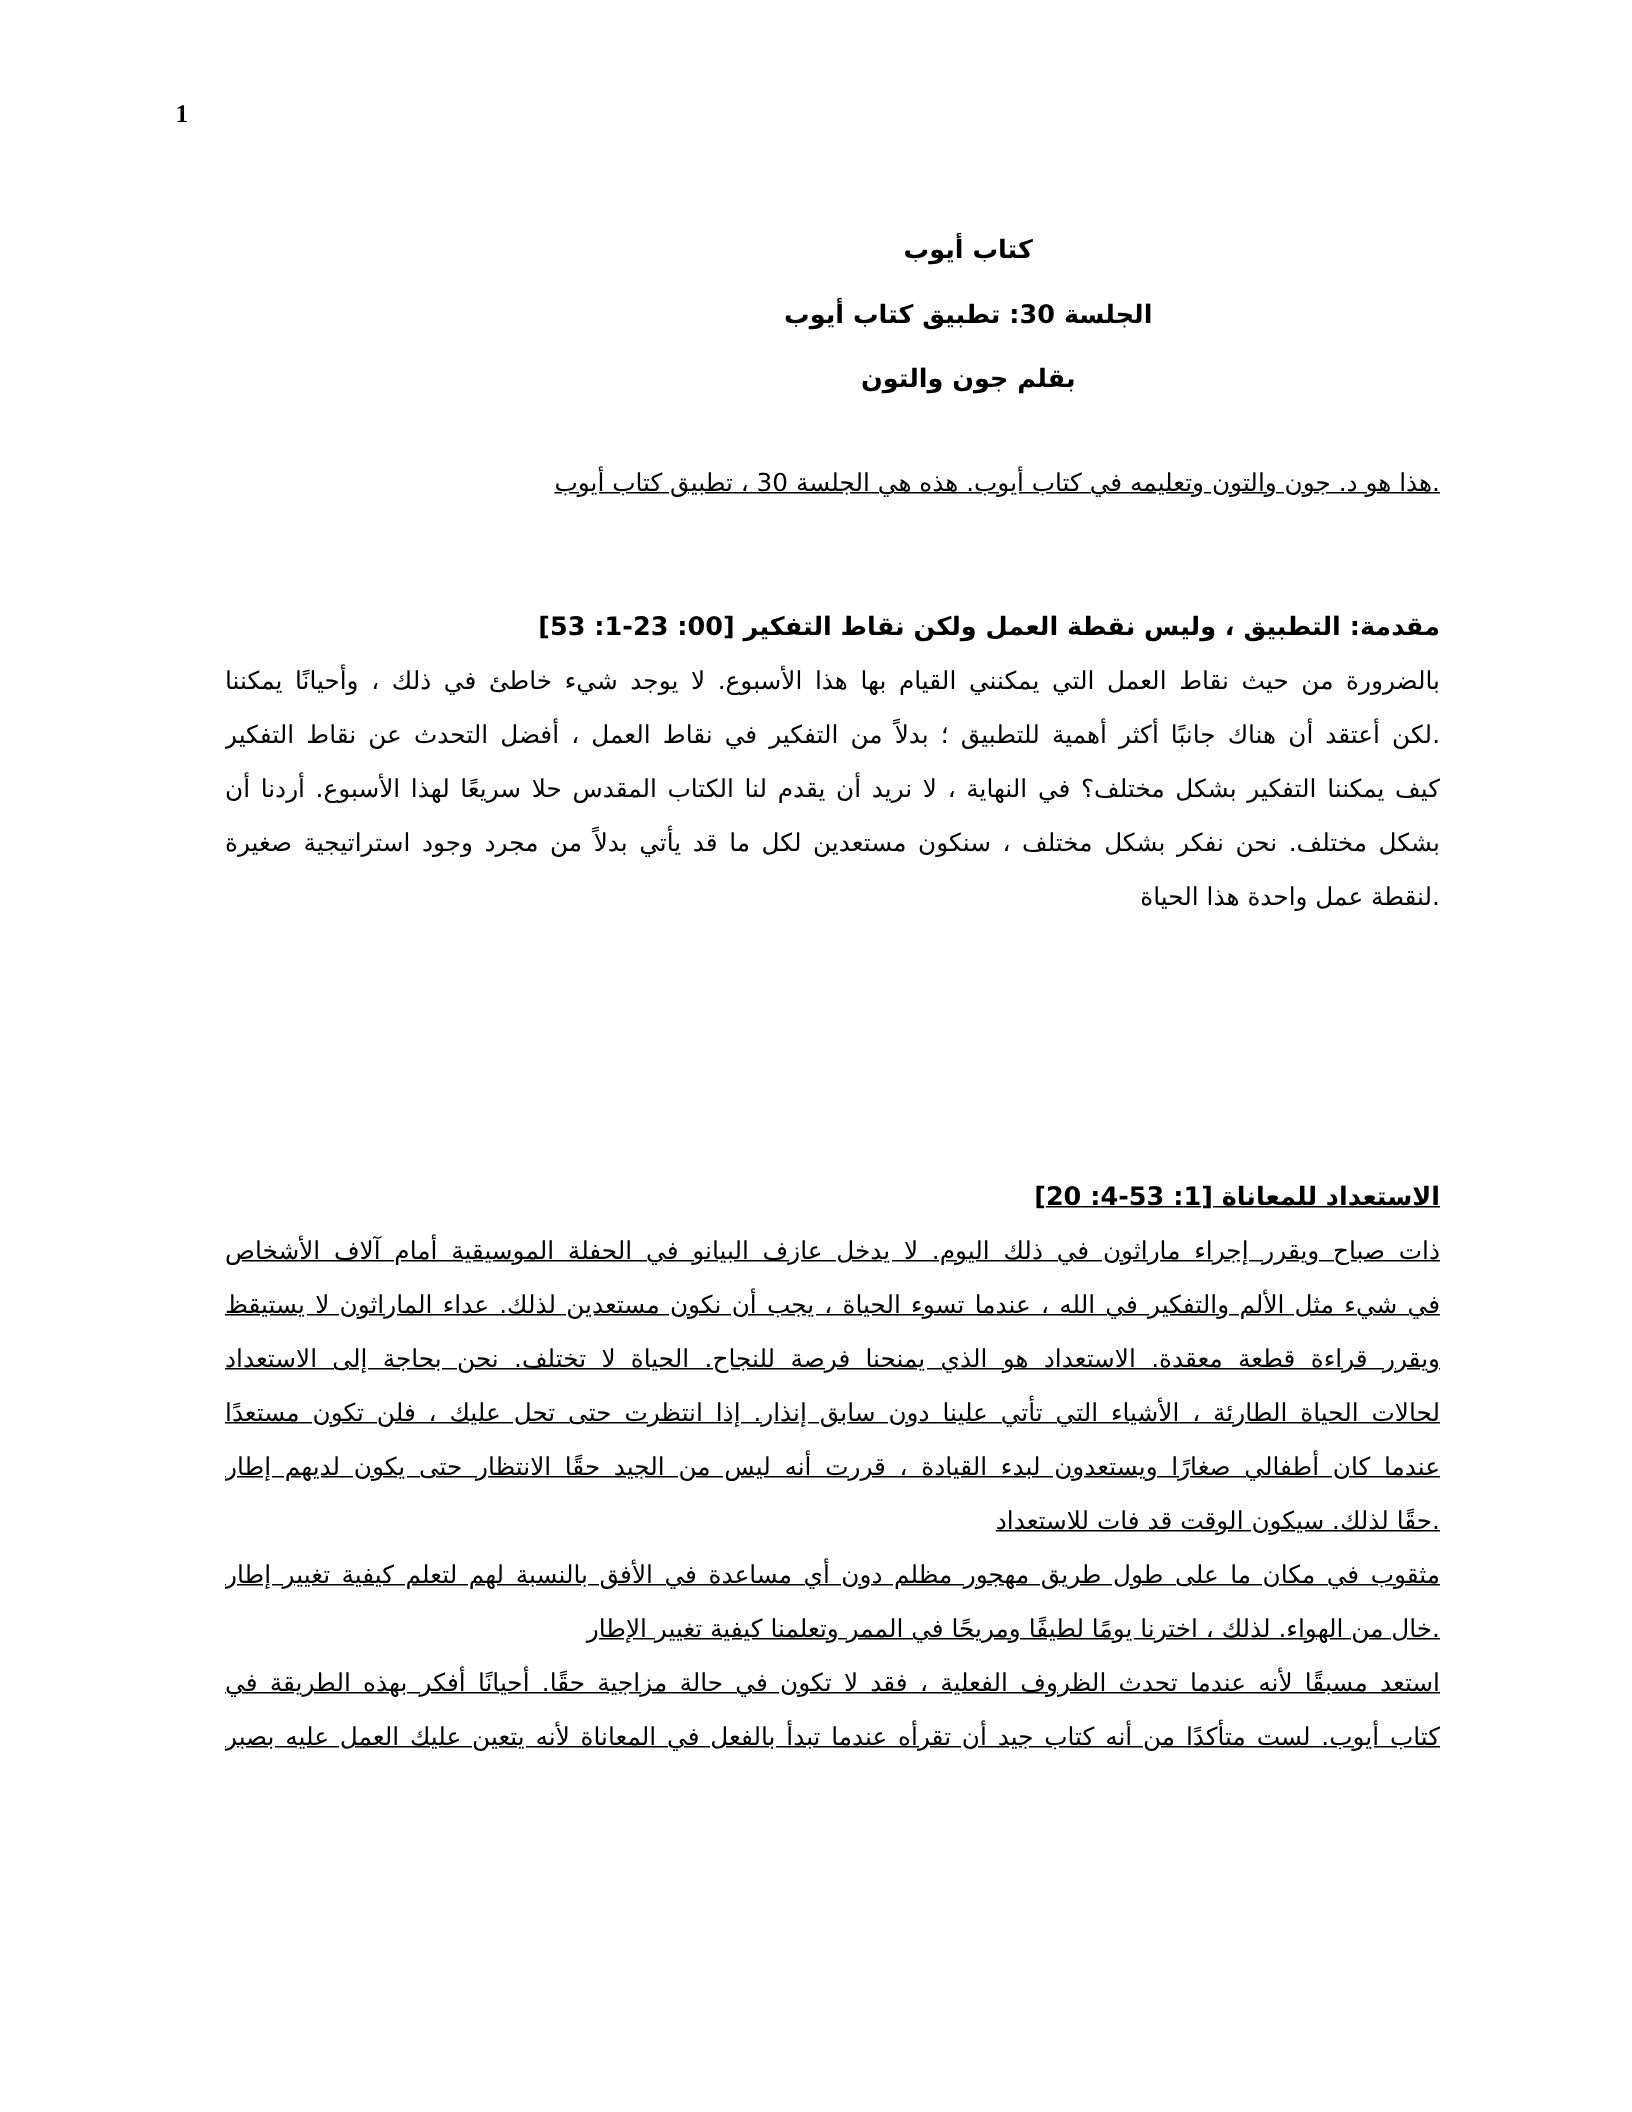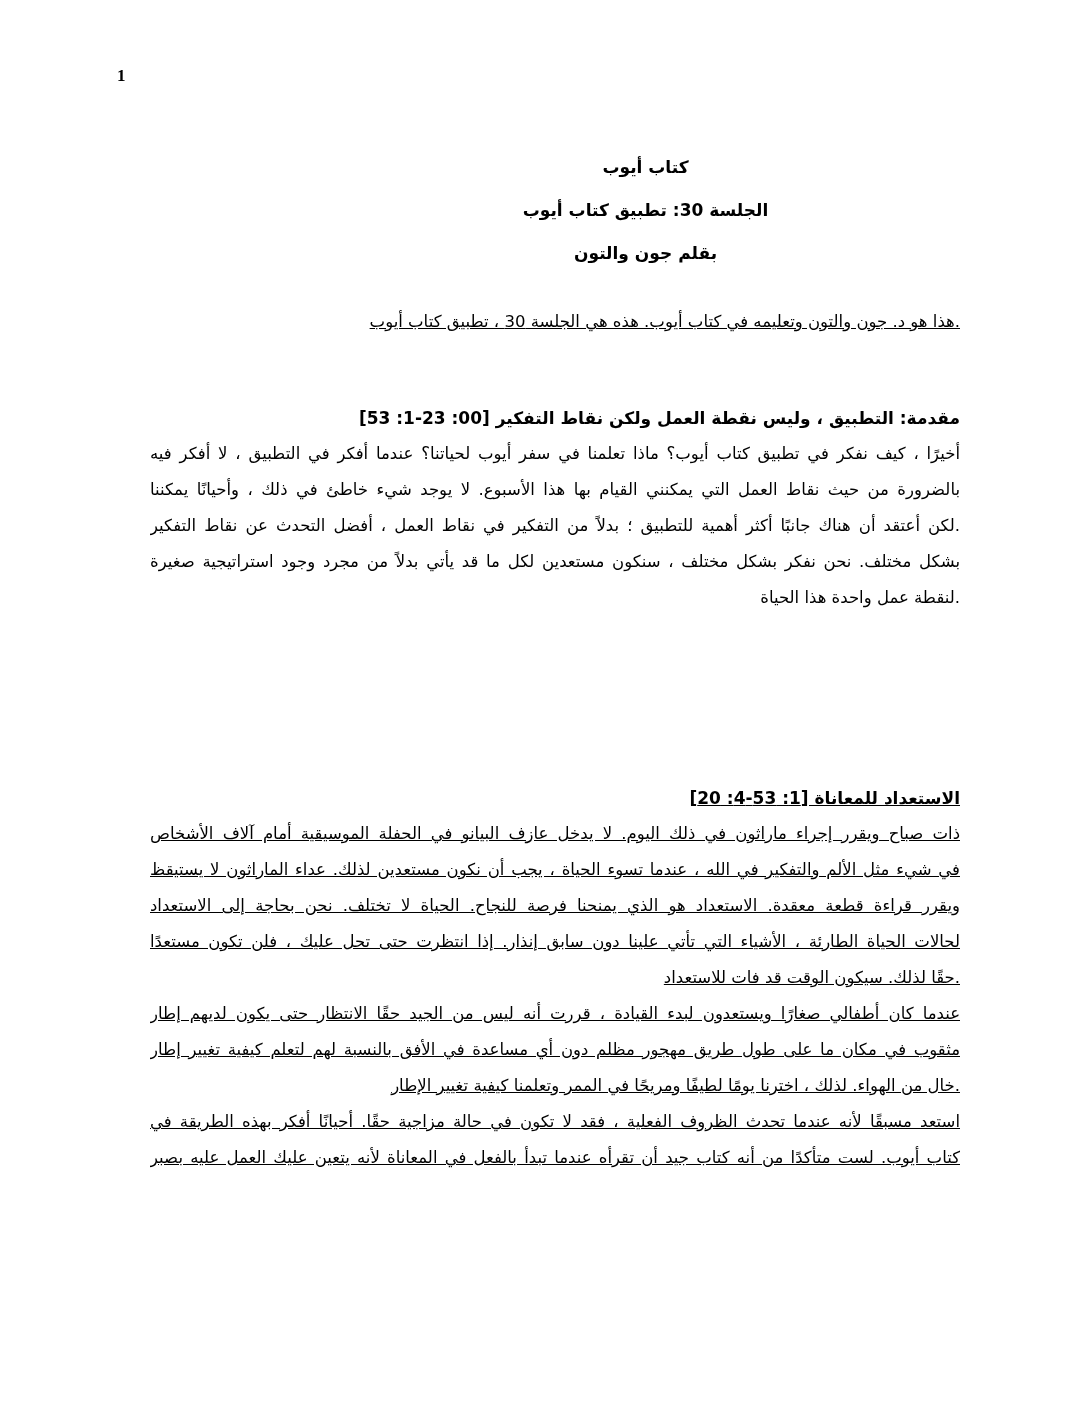--- a/index.html
+++ b/index.html
@@ -43,35 +43,35 @@
   <div>بقلم جون والتون</div>
 </div>
 
 <div class="body-text intro">
   <span class="line last">.هذا هو د. جون والتون وتعليمه في كتاب أيوب. هذه هي الجلسة 30 ، تطبيق كتاب أيوب</span>
 </div>
 
 <div class="body-text section1">
   <div class="heading">مقدمة: التطبيق ، وليس نقطة العمل ولكن نقاط التفكير [00: 23-1: 53]</div>
   <div class="para">
-    <span class="line">أخيرًا ، كيف نفكر في تطبيق كتاب أيوب؟ ماذا تعلمنا في سفر أيوب لحياتنا؟ عندما أفكر في التطبيق ، لا أفكر فيه</span>
     <span class="line">بالضرورة من حيث نقاط العمل التي يمكنني القيام بها هذا الأسبوع. لا يوجد شيء خاطئ في ذلك ، وأحيانًا يمكننا</span>
     <span class="line">.لكن أعتقد أن هناك جانبًا أكثر أهمية للتطبيق ؛ بدلاً من التفكير في نقاط العمل ، أفضل التحدث عن نقاط التفكير</span>
+    <span class="line">كيف يمكننا التفكير بشكل مختلف؟ في النهاية ، لا نريد أن يقدم لنا الكتاب المقدس حلا سريعًا لهذا الأسبوع. أردنا أن</span>
     <span class="line">بشكل مختلف. نحن نفكر بشكل مختلف ، سنكون مستعدين لكل ما قد يأتي بدلاً من مجرد وجود استراتيجية صغيرة</span>
     <span class="line last">.لنقطة عمل واحدة هذا الحياة</span>
   </div>
 </div>
 
 <div class="body-text section2">
   <div class="heading">الاستعداد للمعاناة [1: 53-4: 20]</div>
   <div class="para">
     <span class="line">ذات صباح ويقرر إجراء ماراثون في ذلك اليوم. لا يدخل عازف البيانو في الحفلة الموسيقية أمام آلاف الأشخاص</span>
     <span class="line">في شيء مثل الألم والتفكير في الله ، عندما تسوء الحياة ، يجب أن نكون مستعدين لذلك. عداء الماراثون لا يستيقظ</span>
     <span class="line">ويقرر قراءة قطعة معقدة. الاستعداد هو الذي يمنحنا فرصة للنجاح. الحياة لا تختلف. نحن بحاجة إلى الاستعداد</span>
     <span class="line">لحالات الحياة الطارئة ، الأشياء التي تأتي علينا دون سابق إنذار. إذا انتظرت حتى تحل عليك ، فلن تكون مستعدًا</span>
+    <span class="line">عندما كان أطفالي صغارًا ويستعدون لبدء القيادة ، قررت أنه ليس من الجيد حقًا الانتظار حتى يكون لديهم إطار</span>
     <span class="line last">.حقًا لذلك. سيكون الوقت قد فات للاستعداد</span>
-    <span class="line">عندما كان أطفالي صغارًا ويستعدون لبدء القيادة ، قررت أنه ليس من الجيد حقًا الانتظار حتى يكون لديهم إطار</span>
     <span class="line">مثقوب في مكان ما على طول طريق مهجور مظلم دون أي مساعدة في الأفق بالنسبة لهم لتعلم كيفية تغيير إطار</span>
     <span class="line last">.خال من الهواء. لذلك ، اخترنا يومًا لطيفًا ومريحًا في الممر وتعلمنا كيفية تغيير الإطار</span>
     <span class="line">استعد مسبقًا لأنه عندما تحدث الظروف الفعلية ، فقد لا تكون في حالة مزاجية حقًا. أحيانًا أفكر بهذه الطريقة في</span>
     <span class="line">كتاب أيوب. لست متأكدًا من أنه كتاب جيد أن تقرأه عندما تبدأ بالفعل في المعاناة لأنه يتعين عليك العمل عليه بصبر</span>
   </div>
 </div>
 
 </body></html>

